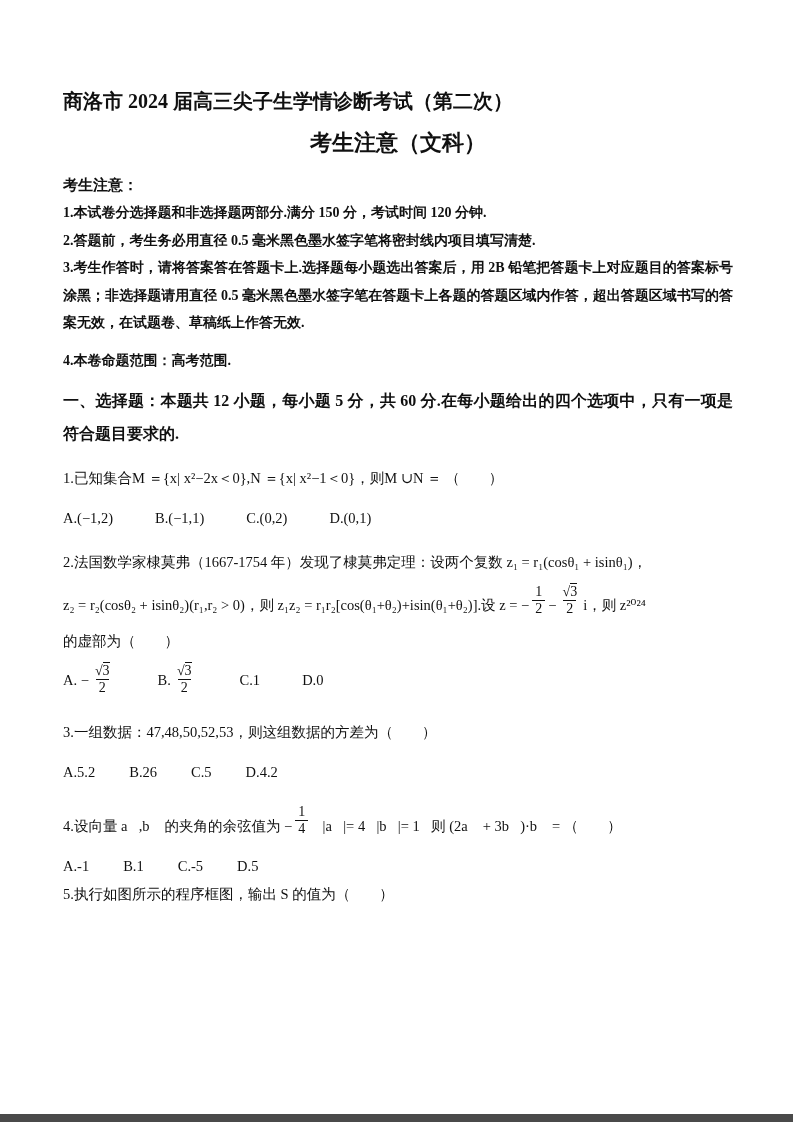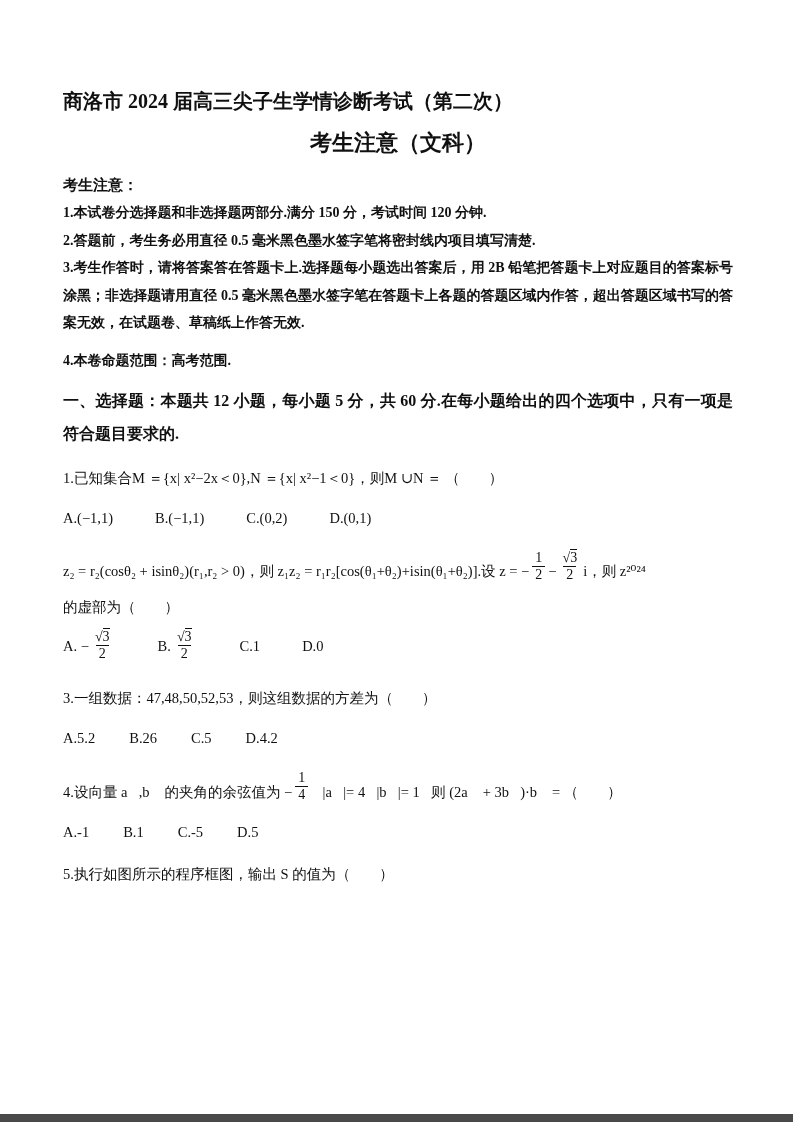--- a/index.html
+++ b/index.html
@@ -56,21 +56,21 @@
   .q{
     font-size:14.5px;
     font-weight:normal;
     line-height:24px;
   }
   .q-stem{margin:0;}
   .q1-block{margin-top:16px;}
   .q2-block{margin-top:20px;}
   .q3-block{margin-top:24px;}
   .q4-block{margin-top:20px;}
-  .q5-block{margin-top:18px;}
+  .q5-block{margin-top:4px;}
   .opts{
     display:flex;
     align-items:center;
     column-gap:42px;
     margin-top:16px;
   }
   .opts.tight{column-gap:34px;}
   .mathline{
     margin-top:10px;
     display:flex;
@@ -111,28 +111,29 @@
     <p class="notice-item">1.本试卷分选择题和非选择题两部分.满分 150 分，考试时间 120 分钟.</p>
     <p class="notice-item">2.答题前，考生务必用直径 0.5 毫米黑色墨水签字笔将密封线内项目填写清楚.</p>
     <p class="notice-item">3.考生作答时，请将答案答在答题卡上.选择题每小题选出答案后，用 2B 铅笔把答题卡上对应题目的答案标号涂黑；非选择题请用直径 0.5 毫米黑色墨水签字笔在答题卡上各题的答题区域内作答，超出答题区域书写的答案无效，在试题卷、草稿纸上作答无效.</p>
     <p class="notice-item spaced">4.本卷命题范围：高考范围.</p>
 
     <p class="section-heading">一、选择题：本题共 12 小题，每小题 5 分，共 60 分.在每小题给出的四个选项中，只有一项是符合题目要求的.</p>
 
     <div class="q q1-block">
       <p class="q-stem">1.已知集合M ＝{x| x²−2x＜0},N ＝{x| x²−1＜0}，则M ∪N ＝ （　　）</p>
       <div class="opts">
-        <span class="opt">A.(−1,1)</span>
+        <span class="opt">A.(−1,2)</span>
         <span class="opt">B.(−1,1)</span>
         <span class="opt">C.(0,2)</span>
         <span class="opt">D.(0,1)</span>
       </div>
     </div>
 
     <div class="q q2-block">
+      <p class="q-stem">2.法国数学家棣莫弗（1667-1754 年）发现了棣莫弗定理：设两个复数 z₁ = r₁(cosθ₁ + isinθ₁)，</p>
       <div class="mathline">
         <span>z₂ = r₂(cosθ₂ + isinθ₂)(r₁,r₂ &gt; 0)，则 z₁z₂ = r₁r₂[cos(θ₁+θ₂)+isin(θ₁+θ₂)].设 z = −</span>
         <span class="frac">
           <span class="num">1</span>
           <span class="den">2</span>
         </span>
         <span>−</span>
         <span class="frac">
           <span class="num"><span>√</span><span class="radicand">3</span></span>
           <span class="den">2</span>

